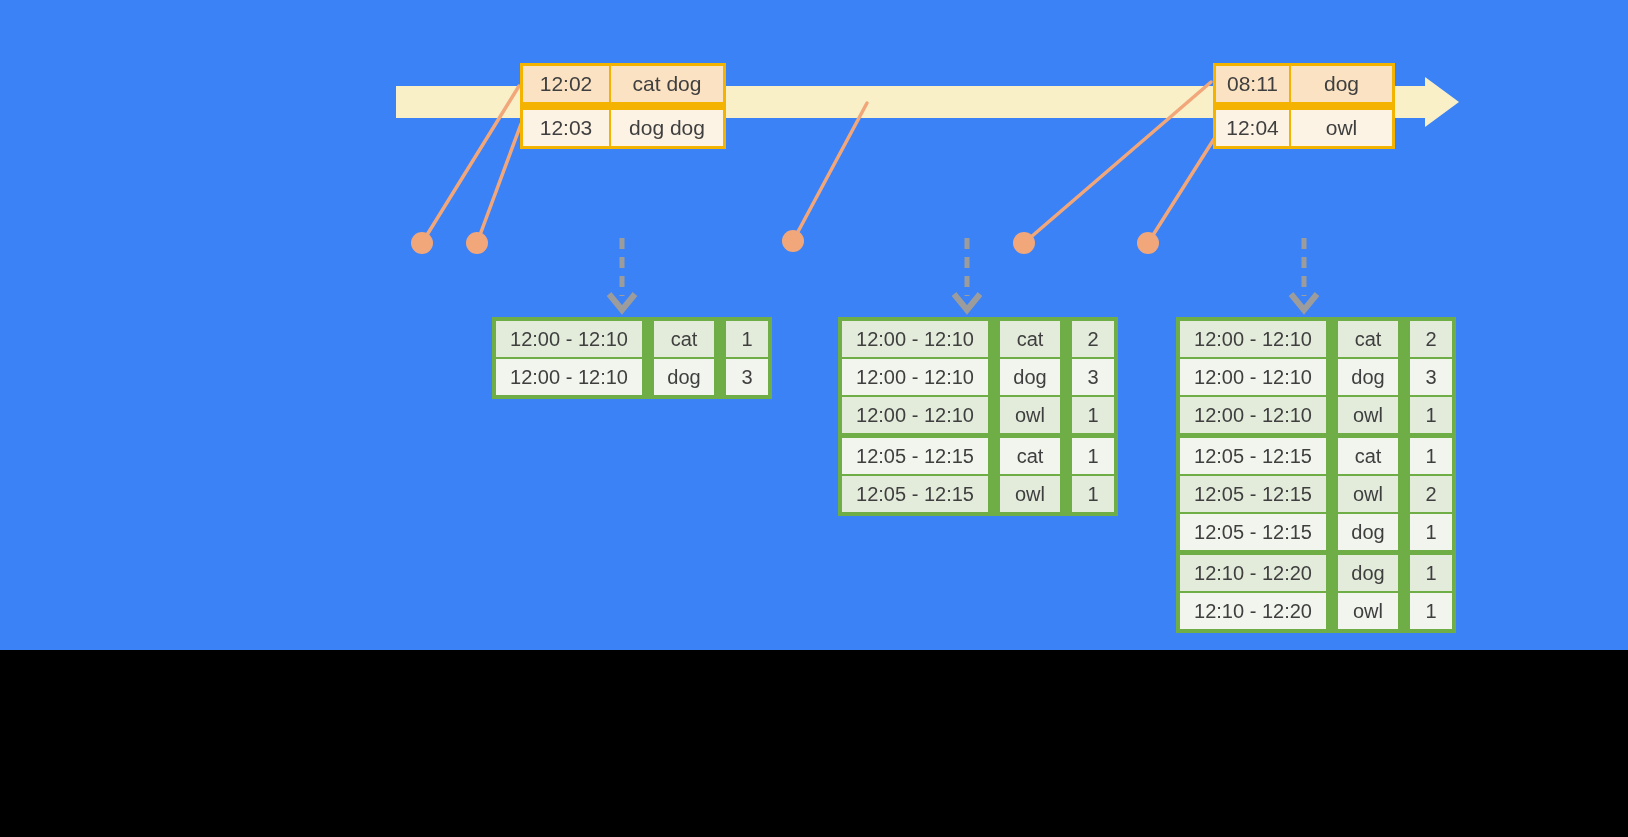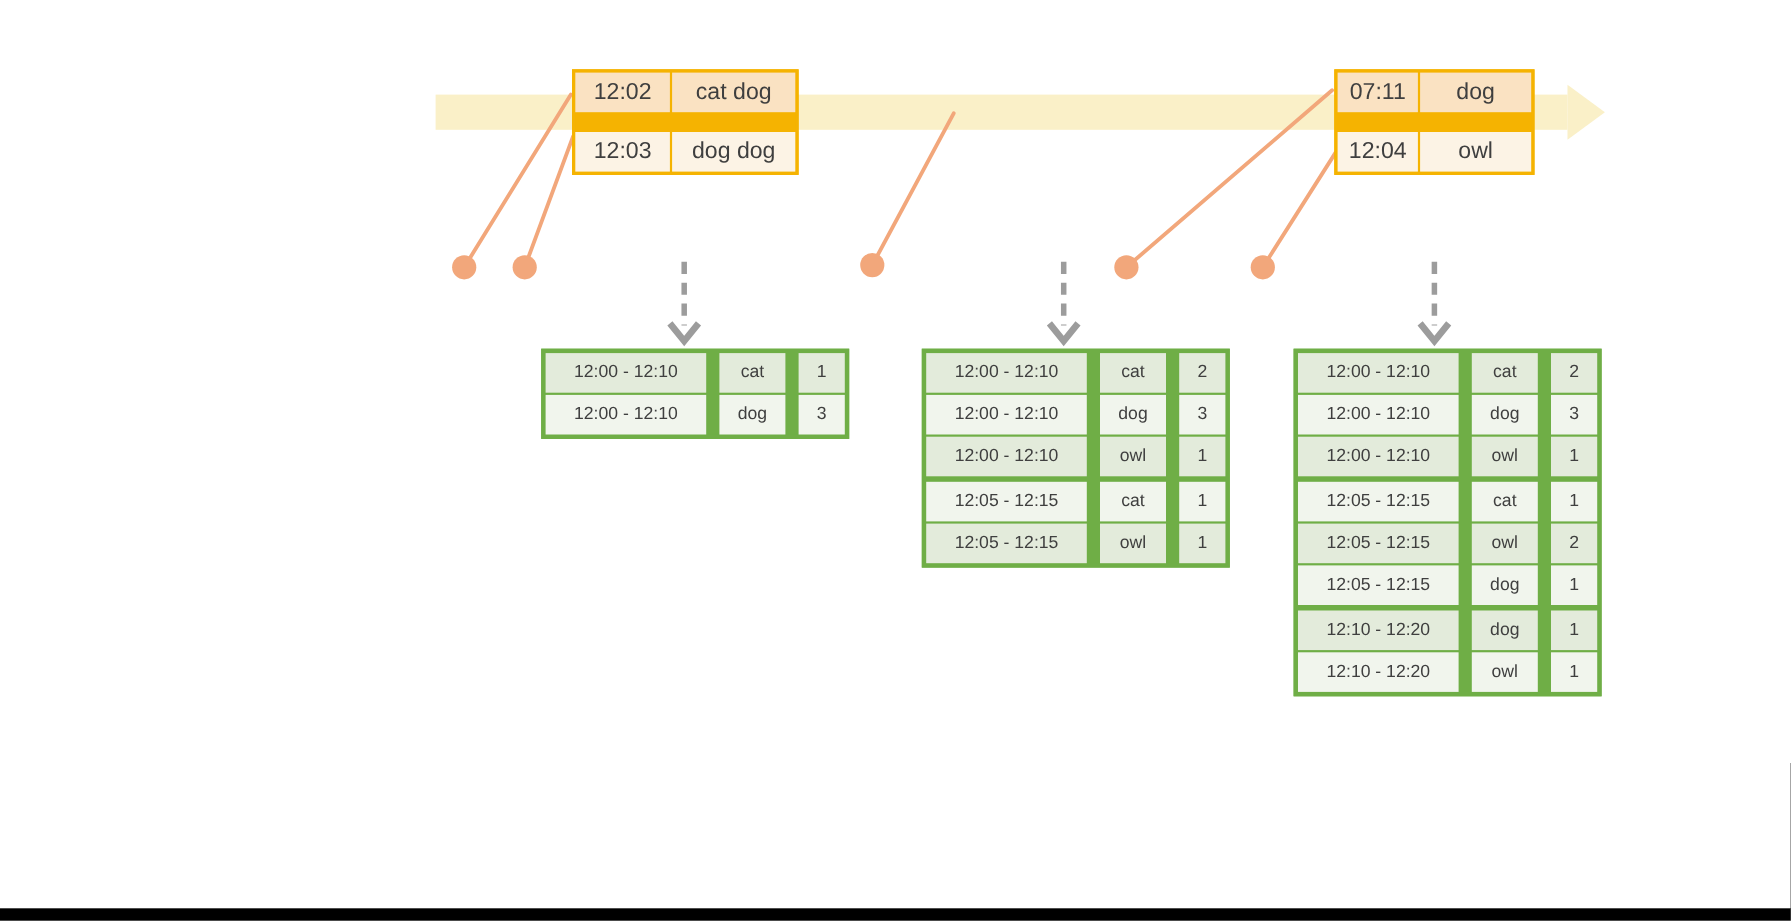--- a/index.html
+++ b/index.html
@@ -1,40 +1,40 @@
 <!DOCTYPE html>
 <html><head>
 <meta charset="utf-8">
 <style>
   html,body{margin:0;padding:0;background:#000;}
   .stage{
-    position:relative;width:1628px;height:826px;background:#ffffff;overflow:hidden;
+    position:relative;width:1628px;height:650px;background:#3b82f6;overflow:hidden;
     font-family:"Liberation Sans", sans-serif;color:#3F3F3F;
   }
   
   .band{position:absolute;left:396px;top:86px;width:1029px;height:32px;background:#FAF0C8;z-index:1;}
   .band-head{position:absolute;left:1425px;top:77px;width:0;height:0;z-index:1;
     border-top:25px solid transparent;border-bottom:25px solid transparent;border-left:34px solid #FAF0C8;}
   
   .overlay{position:absolute;left:0;top:0;z-index:2;}
   
   .etable{position:absolute;z-index:3;border:3px solid #F5B301;background:#F5B301;}
   .erow{display:flex;height:36px;}
   .etable.single .erow{height:34px;}
-  .erow + .erow{margin-top:18px;}
+  .erow + .erow{margin-top:8px;}
   .ecell{display:flex;align-items:center;justify-content:center;font-size:21px;}
   .ecell + .ecell{margin-left:2px;}
   .erow.dark .ecell{background:#FAE2C2;}
   .erow.light .ecell{background:#FCF3E5;}
   
   .gtable{position:absolute;z-index:3;border:4px solid #6FAE46;background:#6FAE46;}
   .grow{display:flex;height:36px;}
   .grow + .grow{margin-top:2px;}
   .grow.group{margin-top:5px;}
-  .gcell{display:flex;align-items:center;justify-content:center;font-size:16px;}
+  .gcell{display:flex;align-items:center;justify-content:center;font-size:20px;}
   .gcell + .gcell{margin-left:12px;}
   .grow.dark .gcell{background:#E3EBDB;}
   .grow.light .gcell{background:#F1F5ED;}
   .gwin{width:146px;}
   .gword{width:60px;}
   .gcnt{width:42px;}
 </style>
 </head>
 <body>
 
@@ -75,21 +75,21 @@
     </div>
     <div class="erow light">
       <div class="ecell" style="width:86px">12:03</div>
       <div class="ecell" style="width:112px">dog dog</div>
     </div>
   </div>
 
 
   <div class="etable" style="left:1213px;top:63px;">
     <div class="erow dark">
-      <div class="ecell" style="width:73px">07:11</div>
+      <div class="ecell" style="width:73px">08:11</div>
       <div class="ecell" style="width:101px">dog</div>
     </div>
     <div class="erow light">
       <div class="ecell" style="width:73px">12:04</div>
       <div class="ecell" style="width:101px">owl</div>
     </div>
   </div>
 
   <div class="gtable" style="left:492px;top:317px;">
     <div class="grow dark">

